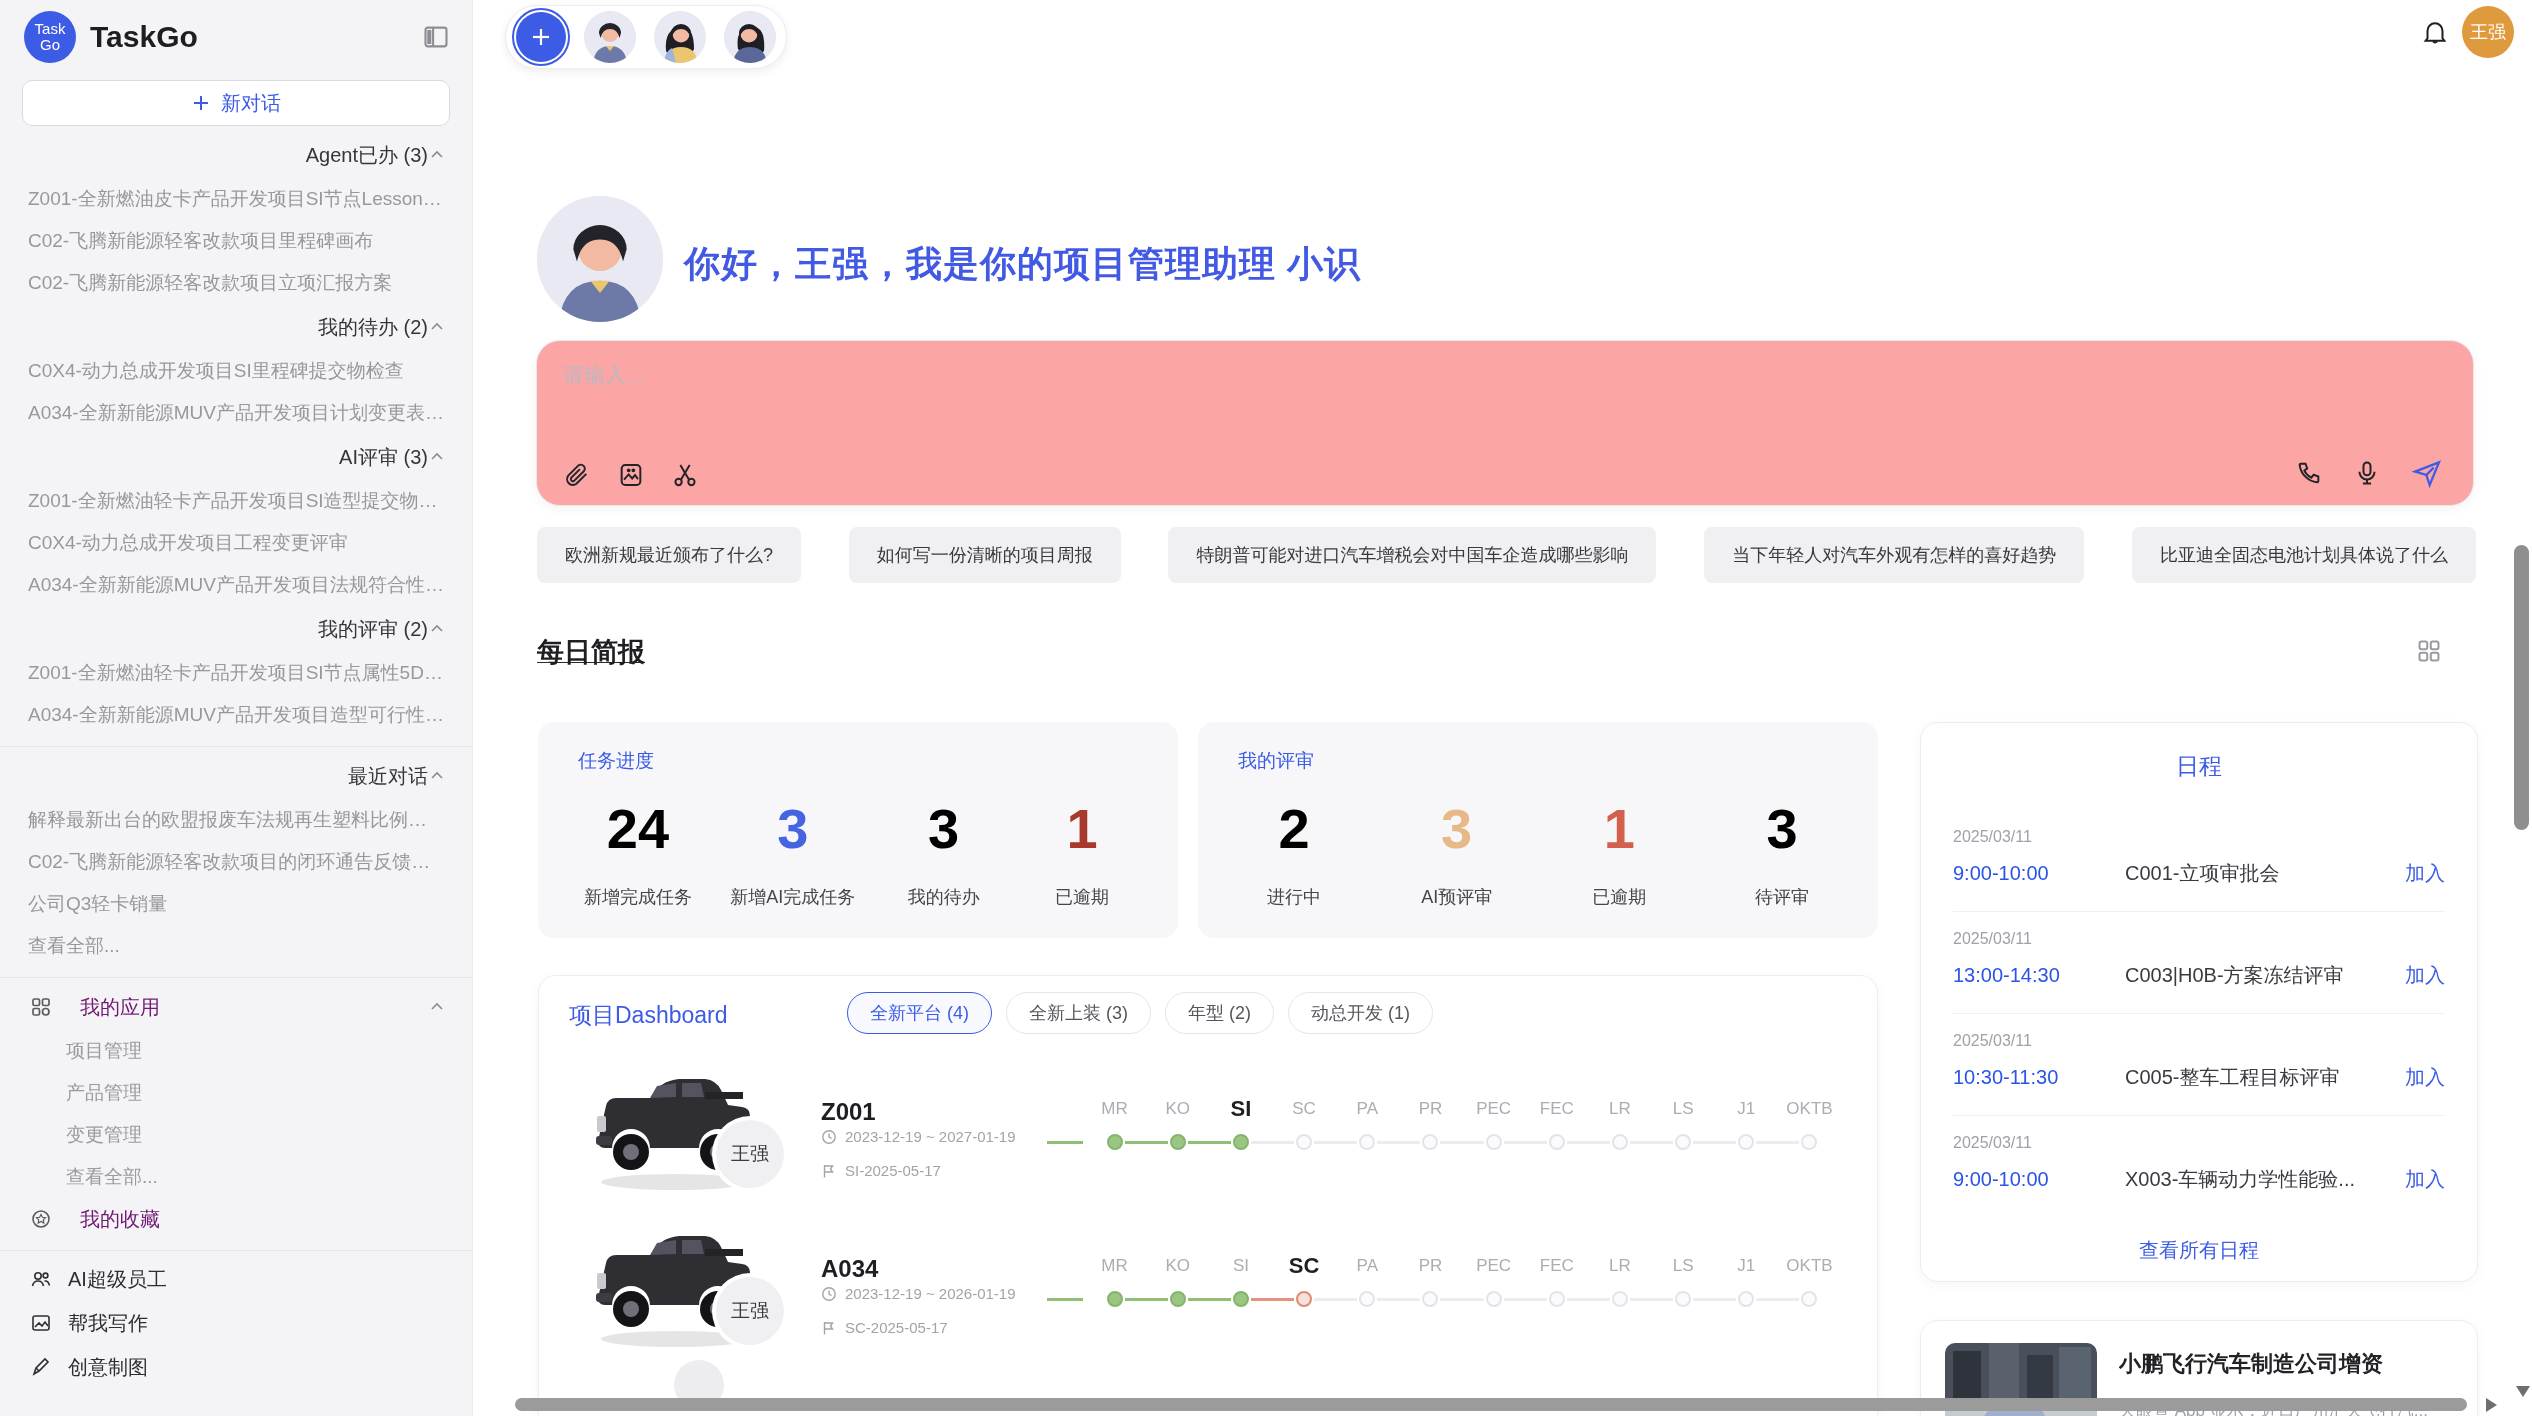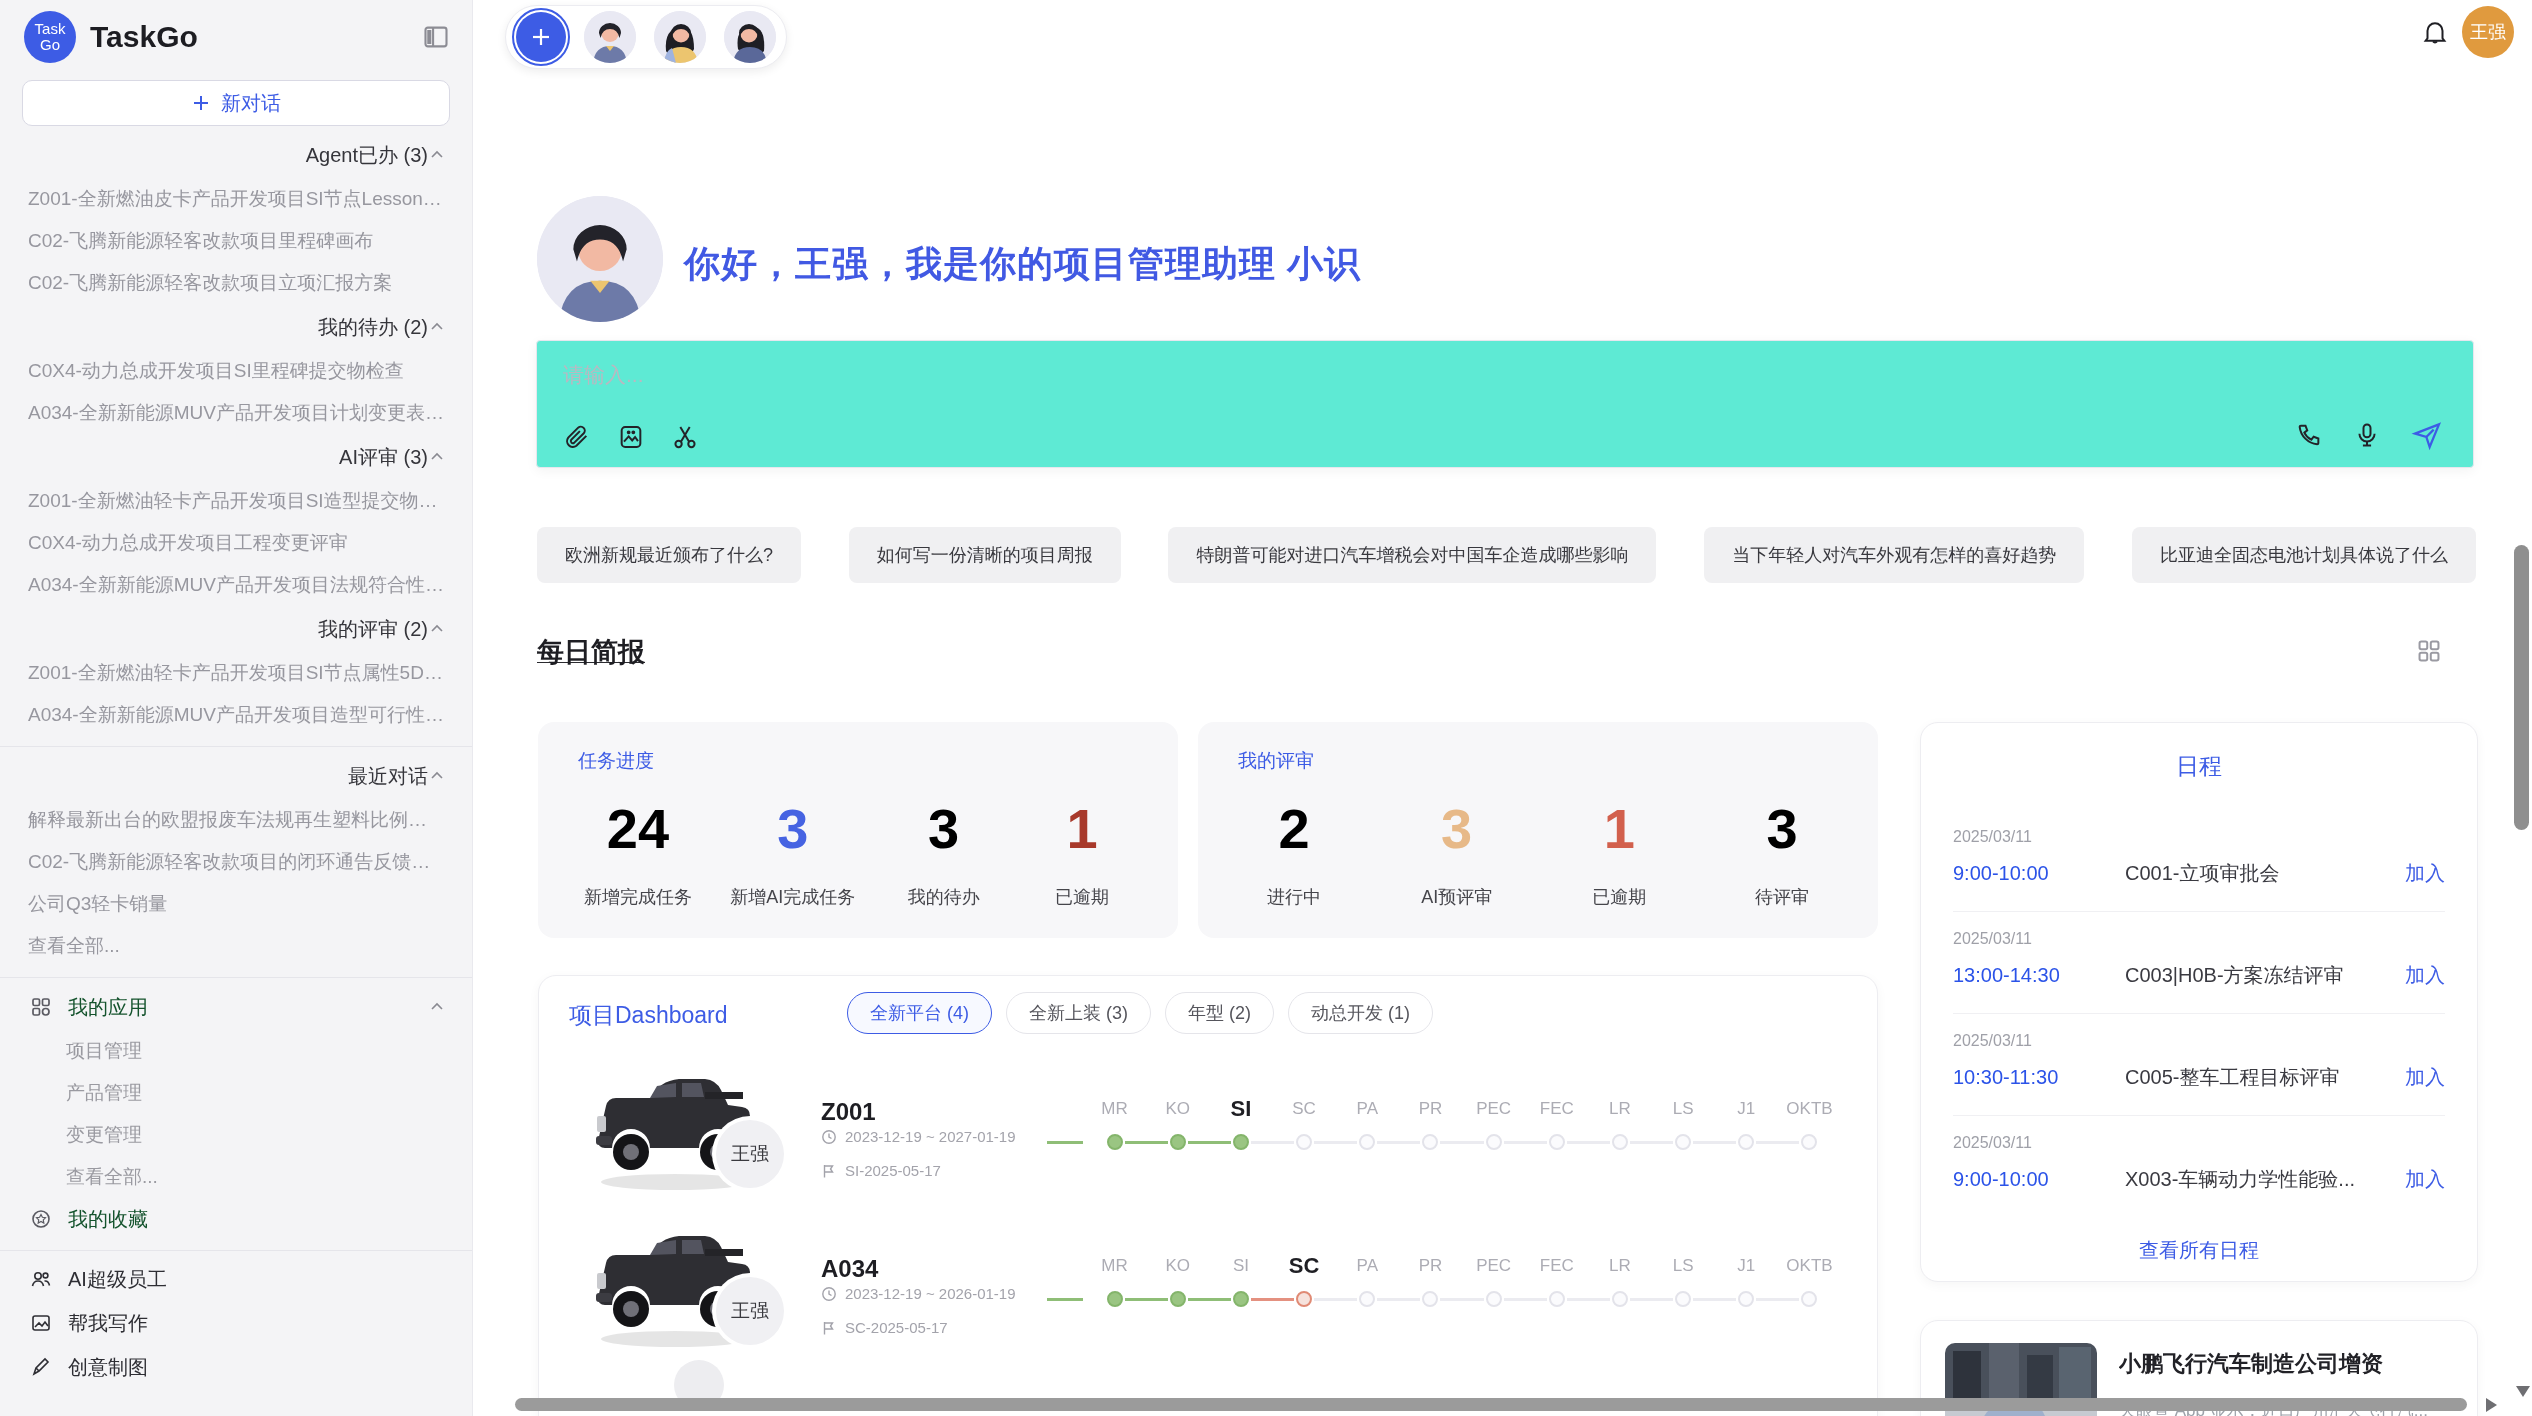--- a/index.html
+++ b/index.html
@@ -18,21 +18,21 @@
   .app-title{font-size:30px;font-weight:700;color:#1d1d22;margin-left:14px;flex:1;}
   .panel-btn{color:#8c8c94;cursor:pointer;}
   .new-chat{margin:6px 22px 0;height:46px;background:#fff;border:1px solid #D9D9E4;border-radius:10px;
             display:flex;align-items:center;justify-content:center;gap:10px;color:#3D5CE5;font-size:20px;cursor:pointer;}
   .sb-scroll{padding-top:6px;}
   .sb-sec-h{display:flex;align-items:center;height:46px;padding:0 26px 0 28px;color:#35353b;font-size:20px;cursor:pointer;text-align:right;}
   .sb-sec-h .t{flex:1;}
   .sb-item{height:42px;line-height:42px;padding:0 28px;font-size:19px;color:#97979F;
            white-space:nowrap;overflow:hidden;text-overflow:ellipsis;cursor:pointer;}
   .sb-div{height:1px;background:#E5E5EA;margin:10px 0 6px;}
-  .sb-row{display:flex;align-items:center;gap:16px;height:42px;padding:0 26px 0 30px;font-size:20px;color:#14532d;cursor:pointer;justify-content:space-between;}
+  .sb-row{display:flex;align-items:center;gap:28px;height:42px;padding:0 26px 0 30px;font-size:20px;color:#701a75;cursor:pointer;justify-content:space-between;}
   .sb-row.h46{height:46px;}
   .sb-row .t{flex:1;}
   .sb-row .ic{color:#5a5a62;flex:none;}
   .sb-sub{height:42px;line-height:42px;padding:0 28px 0 66px;font-size:19px;color:#9A9AA1;cursor:pointer;
           white-space:nowrap;overflow:hidden;text-overflow:ellipsis;}
   .tool-row{display:flex;align-items:center;gap:16px;height:44px;padding:0 26px 0 30px;font-size:20px;color:#2e2e34;cursor:pointer;}
   .chev{color:#8A8A92;flex:none;}
 
   
   .toppill{position:absolute;left:505px;top:5px;height:64px;border-radius:32px;background:#fff;
@@ -43,22 +43,22 @@
   .pill-av{width:52px;height:52px;border-radius:50%;overflow:hidden;background:#E9E9F3;cursor:pointer;}
   .bell{position:absolute;left:2420px;top:17px;color:#1f1f24;cursor:pointer;}
   .user-badge{position:absolute;left:2462px;top:6px;width:52px;height:52px;border-radius:50%;
               background:#E09A3E;color:#fff;font-size:18px;display:flex;align-items:center;justify-content:center;cursor:pointer;}
 
   
   .hero-avatar{position:absolute;left:537px;top:196px;width:126px;height:126px;border-radius:50%;overflow:hidden;background:#E7E7F2;}
   .hero-text{position:absolute;left:684px;top:240px;font-size:36px;font-weight:700;color:#4159E3;letter-spacing:1px;}
 
   
-  .composer{position:absolute;left:536px;top:340px;width:1938px;height:128px;background:#5eead4;
-            border:1px solid #E7E7EE;border-radius:4px;box-shadow:0 3px 12px rgba(0,0,0,.05);}
+  .composer{position:absolute;left:536px;top:340px;width:1938px;height:166px;background:#fca5a5;
+            border:1px solid #E7E7EE;border-radius:24px;box-shadow:0 3px 12px rgba(0,0,0,.05);}
   .composer textarea{position:absolute;left:26px;top:20px;width:1880px;height:70px;border:none;outline:none;
             resize:none;font-family:inherit;font-size:21px;color:#333;background:transparent;}
   .composer textarea::placeholder{color:#B9B9C1;}
   .comp-left{position:absolute;left:26px;bottom:16px;display:flex;gap:26px;color:#232328;}
   .comp-right{position:absolute;right:30px;bottom:16px;display:flex;gap:30px;align-items:center;color:#232328;}
   .comp-ic{cursor:pointer;}
   .send{color:#3D5CE5;}
 
   
   .chips{position:absolute;left:537px;top:527px;width:1939px;display:flex;justify-content:space-between;}

